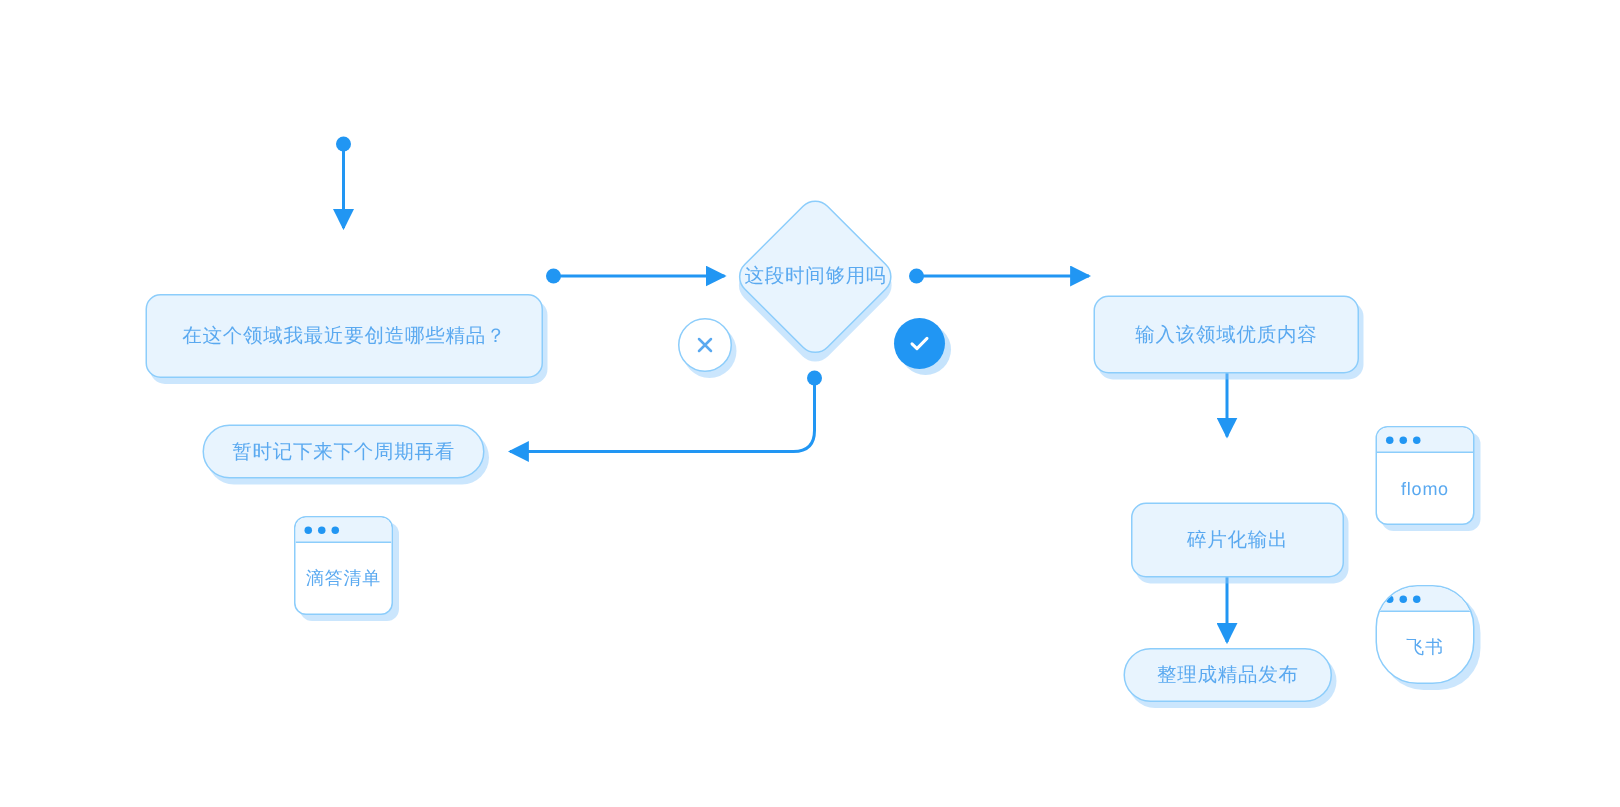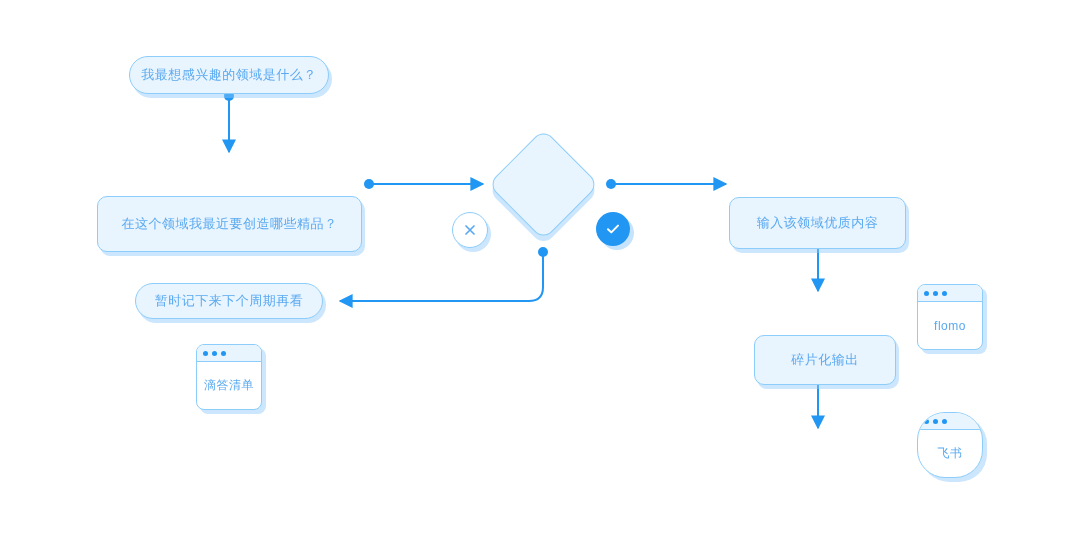--- a/index.html
+++ b/index.html
@@ -169,42 +169,43 @@
       <circle cx="818" cy="224" r="5" fill="#2196f3"></circle>
       <line x1="818" y1="224" x2="818" y2="291" stroke="#2196f3" stroke-width="2" marker-end="url(#arrow)"></line>
     </g>
 
     <g>
       <circle cx="818" cy="354" r="5" fill="#2196f3"></circle>
       <line x1="818" y1="354" x2="818" y2="428" stroke="#2196f3" stroke-width="2" marker-end="url(#arrow)"></line>
     </g>
   </svg>
 
-  <div class="node pill" style="left:129px; top:56px; width:200px; height:38px;">
-    <span>我最想感兴趣的领域是什么？</span>
-  </div>
 
   <div class="node rounded" style="left:97px; top:156px; width:265px; height:56px;">
     <span>在这个领域我最近要创造哪些精品？</span>
   </div>
 
   <div class="diamond" style="left:504px; top:145px; width:79px; height:79px;"></div>
+  <div class="diamond-label" style="left:479px; top:172px; width:129px; height:24px;">这段时间够用吗</div>
 
   <div class="node pill" style="left:135px; top:283px; width:188px; height:36px;text-align:center;">
     <span>暂时记下来下个周期再看</span>
   </div>
 
   <div class="node rounded" style="left:729px; top:157px; width:177px; height:52px;">
     <span>输入该领域优质内容</span>
   </div>
 
   <div class="node rounded" style="left:754px; top:295px; width:142px; height:50px;">
     <span>碎片化输出</span>
   </div>
 
+  <div class="node pill" style="left:749px; top:432px; width:139px; height:36px;">
+    <span>整理成精品发布</span>
+  </div>
 
   <div class="badge reject" style="left:452px; top:212px;">
     <svg width="16" height="16" viewBox="0 0 16 16">
       <path d="M4 4 L12 12 M12 4 L4 12" stroke="#5aa9f0" stroke-width="1.7" stroke-linecap="round" fill="none"></path>
     </svg>
   </div>
 
   <div class="badge accept" style="left:596px; top:212px;">
     <svg width="18" height="18" viewBox="0 0 18 18">
       <path d="M4 9.2 L7.3 12.4 L14 5.6" stroke="#ffffff" stroke-width="2" stroke-linecap="round" stroke-linejoin="round" fill="none"></path>
@@ -222,21 +223,21 @@
 
   <div class="app-card" style="left:917px; top:284px;">
     <div class="titlebar">
       <span class="dot"></span>
       <span class="dot"></span>
       <span class="dot"></span>
     </div>
     <div class="app-label">flomo</div>
   </div>
 
-  <div class="app-card" style="left:917px; top:412px;border-radius:28px;">
+  <div class="app-card" style="left:917px; top:390px;border-radius:28px;">
     <div class="titlebar">
       <span class="dot"></span>
       <span class="dot"></span>
       <span class="dot"></span>
     </div>
     <div class="app-label">飞书</div>
   </div>
 
 </div>
 

